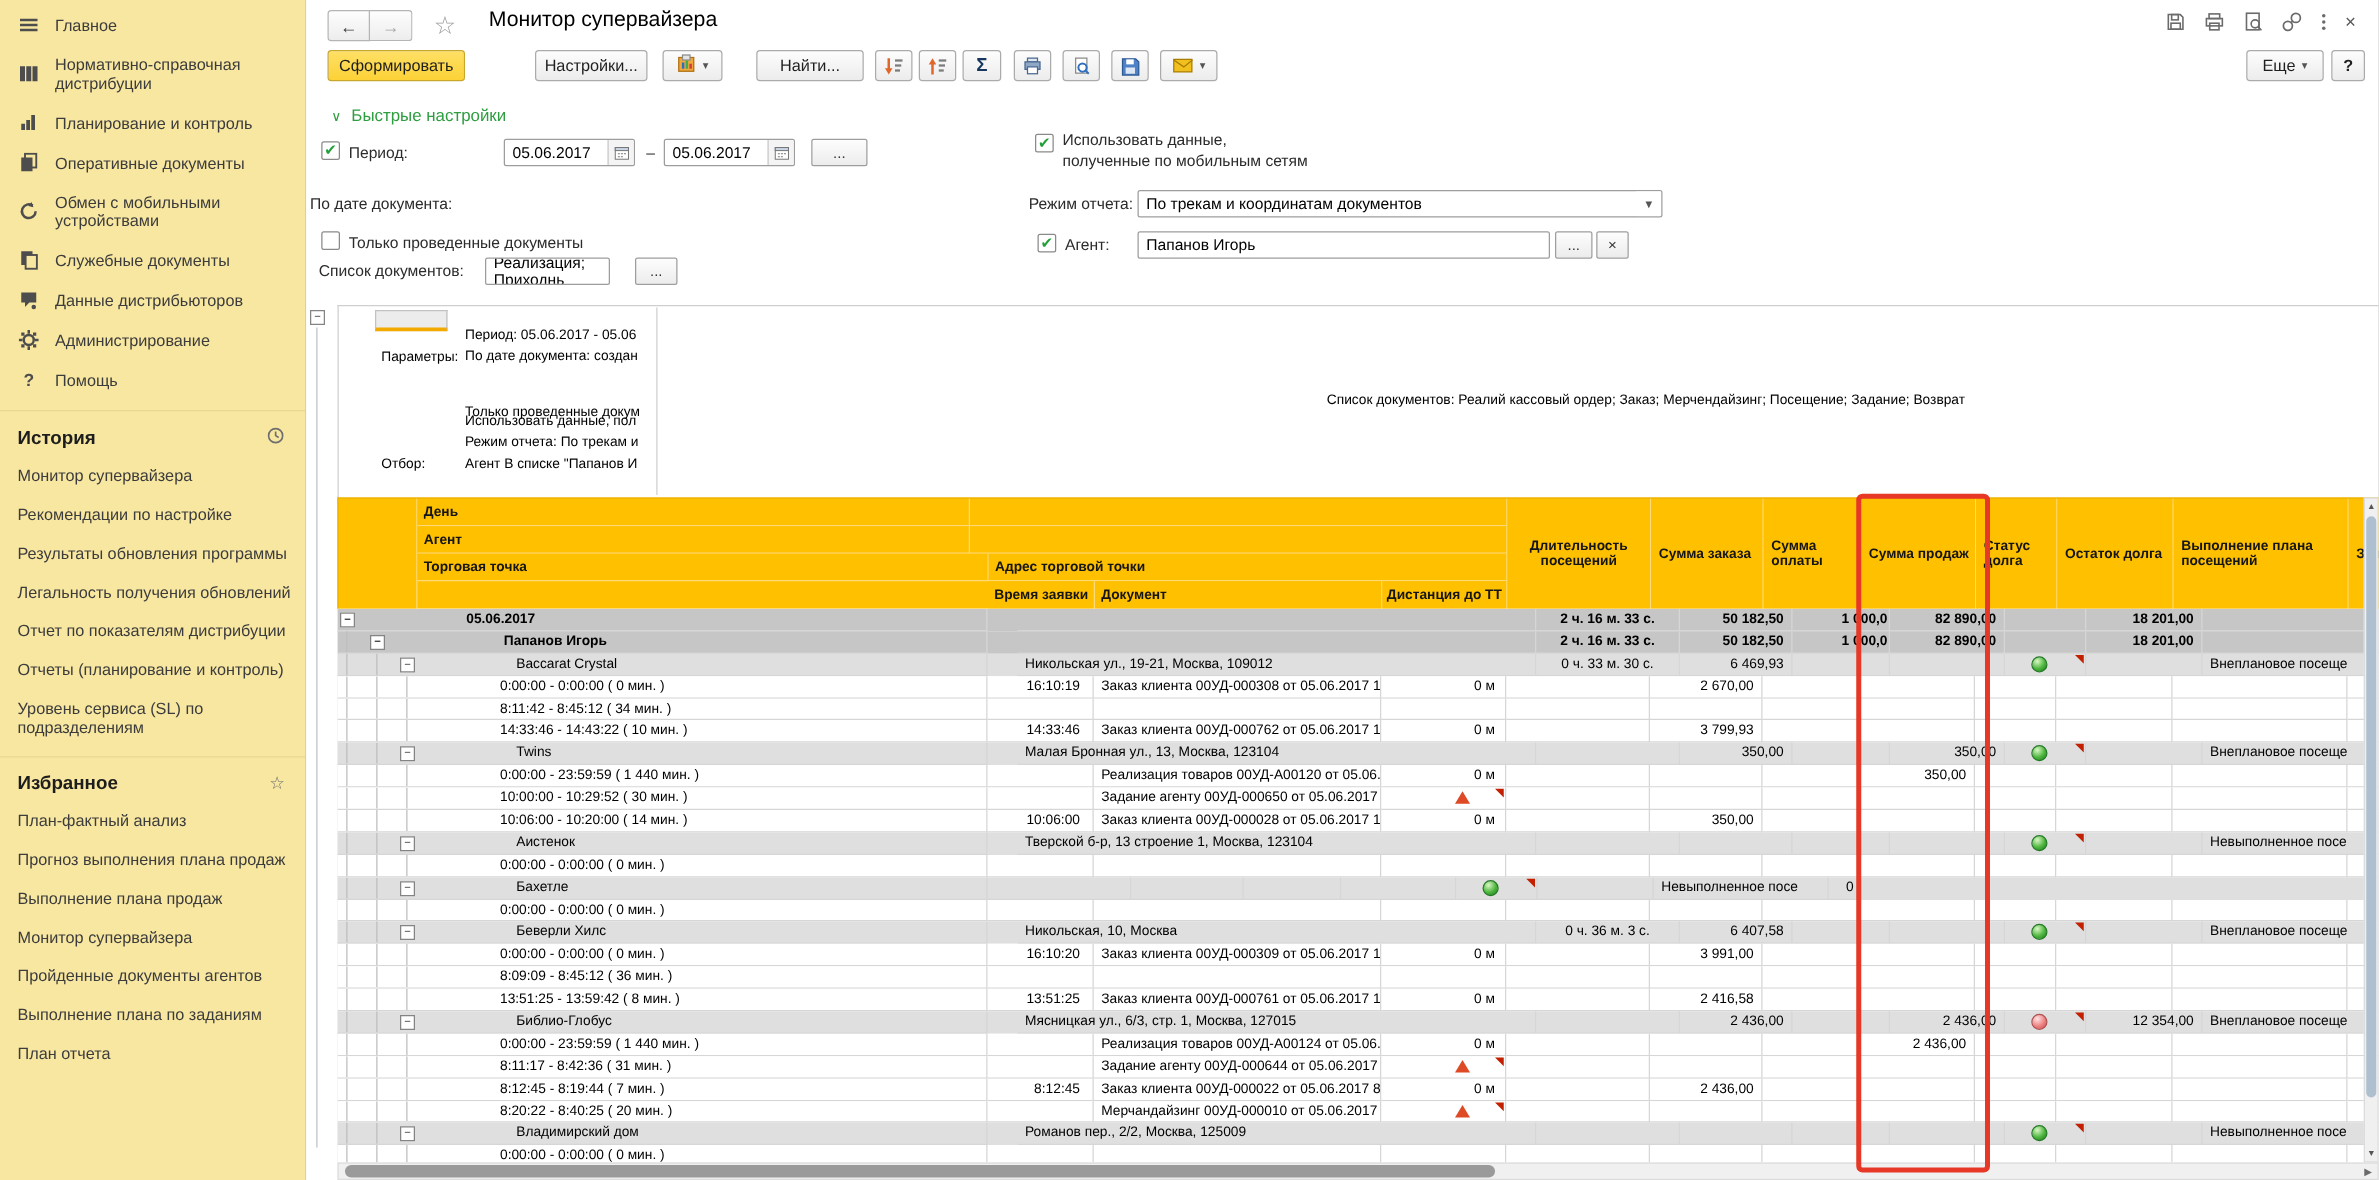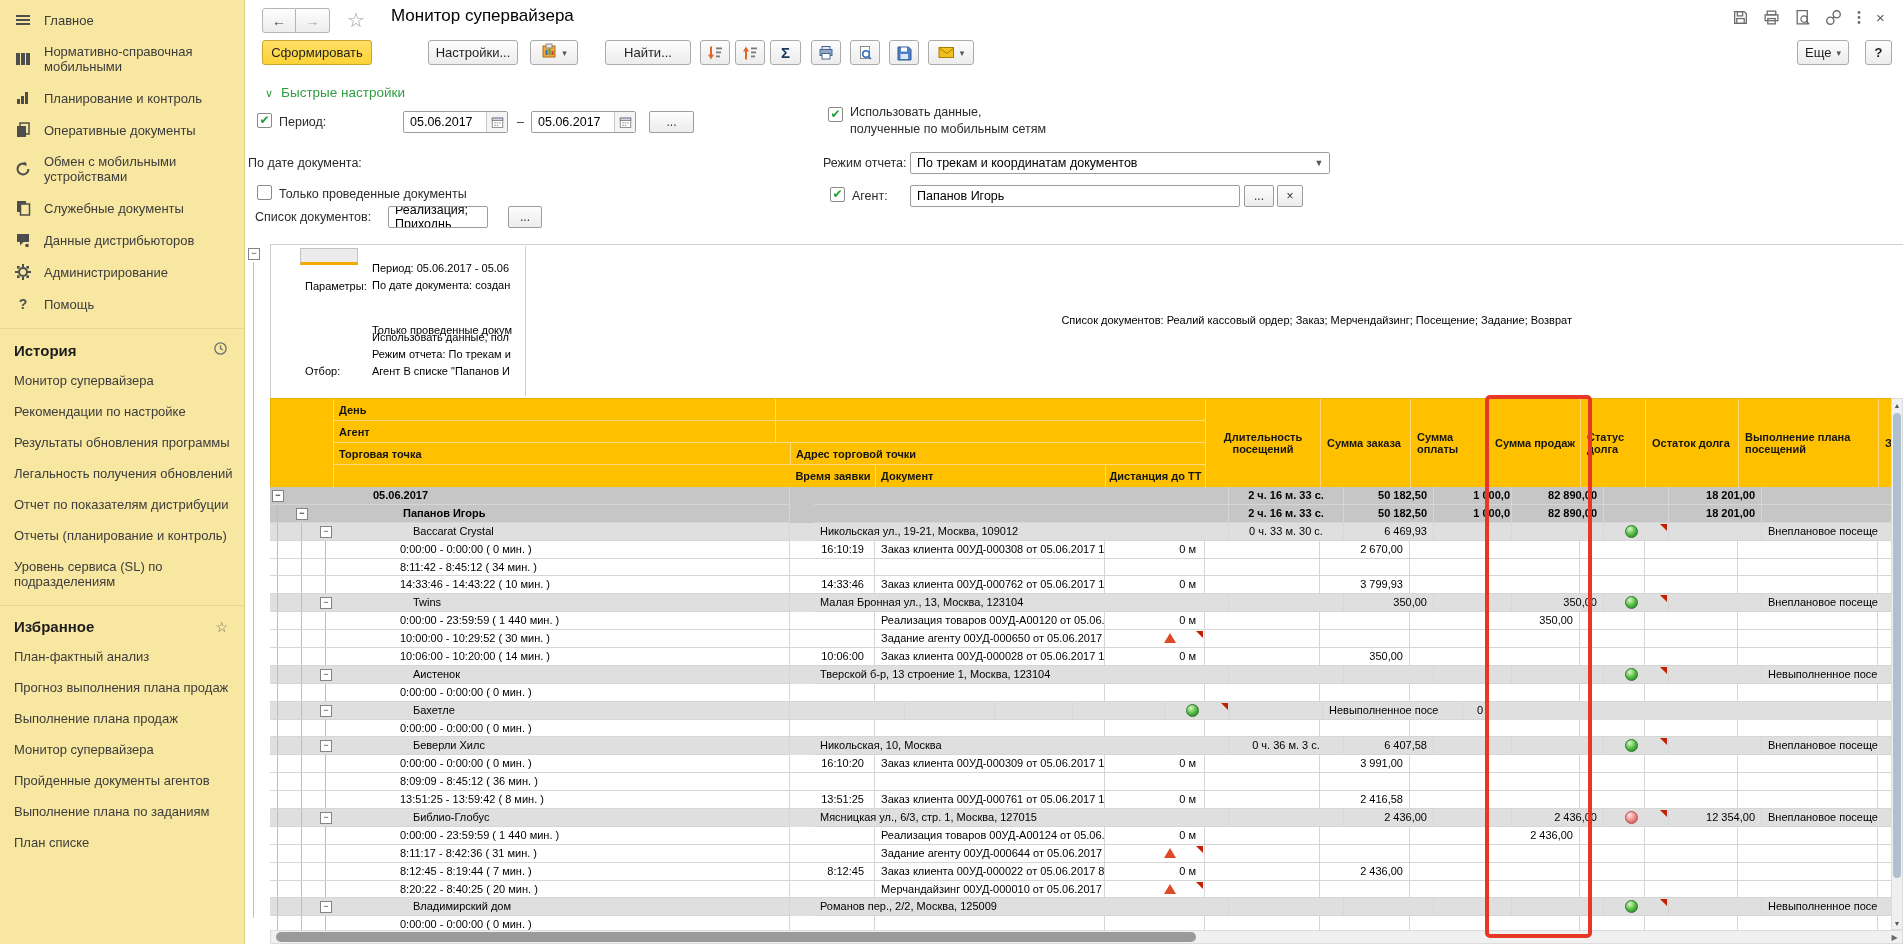--- a/index.html
+++ b/index.html
@@ -132,21 +132,21 @@
           <div class="sb-lbl">Главное</div>
         </div>
         <div class="sb-item">
           <div class="sb-ic">
             <svg width="16" height="16" viewBox="0 0 16 16" fill="#4d4d4d">
               <rect x="1" y="2" width="4" height="12"></rect>
               <rect x="6" y="2" width="4" height="12"></rect>
               <rect x="11" y="2" width="4" height="12"></rect>
             </svg>
           </div>
-          <div class="sb-lbl">Нормативно-справочная мобильными</div>
+          <div class="sb-lbl">Нормативно-справочная дистрибуции</div>
         </div>
         <div class="sb-item">
           <div class="sb-ic">
             <svg width="16" height="16" viewBox="0 0 16 16" fill="#4d4d4d">
               <rect x="2" y="9" width="3" height="5"></rect>
               <rect x="6" y="6" width="3" height="8"></rect>
               <rect x="10" y="2" width="3" height="12"></rect>
             </svg>
           </div>
           <div class="sb-lbl">Планирование и контроль</div>
@@ -234,21 +234,21 @@
       <span>Избранное</span>
       <span class="sb-hdr-ic">☆</span>
     </div>
     <div id="sb-favorites">
         <div class="sb-link">План-фактный анализ</div>
         <div class="sb-link">Прогноз выполнения плана продаж</div>
         <div class="sb-link">Выполнение плана продаж</div>
         <div class="sb-link">Монитор супервайзера</div>
         <div class="sb-link">Пройденные документы агентов</div>
         <div class="sb-link">Выполнение плана по заданиям</div>
-        <div class="sb-link">План списке</div>
+        <div class="sb-link">План отчета</div>
       </div>
   </aside>
 
   <div class="main">
 
     <div class="titlebar">
       <div class="navbtns">
         <button class="navb">←</button>
         <button class="navb fwd">→</button>
       </div>
@@ -354,21 +354,21 @@
             <rect x="4.5" y="9" width="7.5" height="5" fill="#dce6f4"></rect>
           </svg>
         </button>
       <button class="btn icbtn" style="left:683px;width:46px;">
           <svg width="17" height="15" viewBox="0 0 17 15">
             <rect x="1" y="2.5" width="14.5" height="10" fill="#f2c01e" stroke="#a87d00"></rect>
             <path d="M1 3l8 5.5L16 3" fill="none" stroke="#a87d00"></path>
           </svg>
           <span class="dar">▾</span>
         </button>
-      <button class="btn" style="left:1552px;width:52px;">
+      <button class="btn" style="left:1552px;width:62px;">
           <span>Еще</span>
           <span class="dar">▾</span>
         </button>
       <button class="btn" style="left:1620px;width:27px;font-weight:bold;">
           <span>?</span>
         </button>
     </div>
 
     <div class="quick">
       <div class="q-title"><span class="chev">∨</span><span>Быстрые настройки</span></div>

